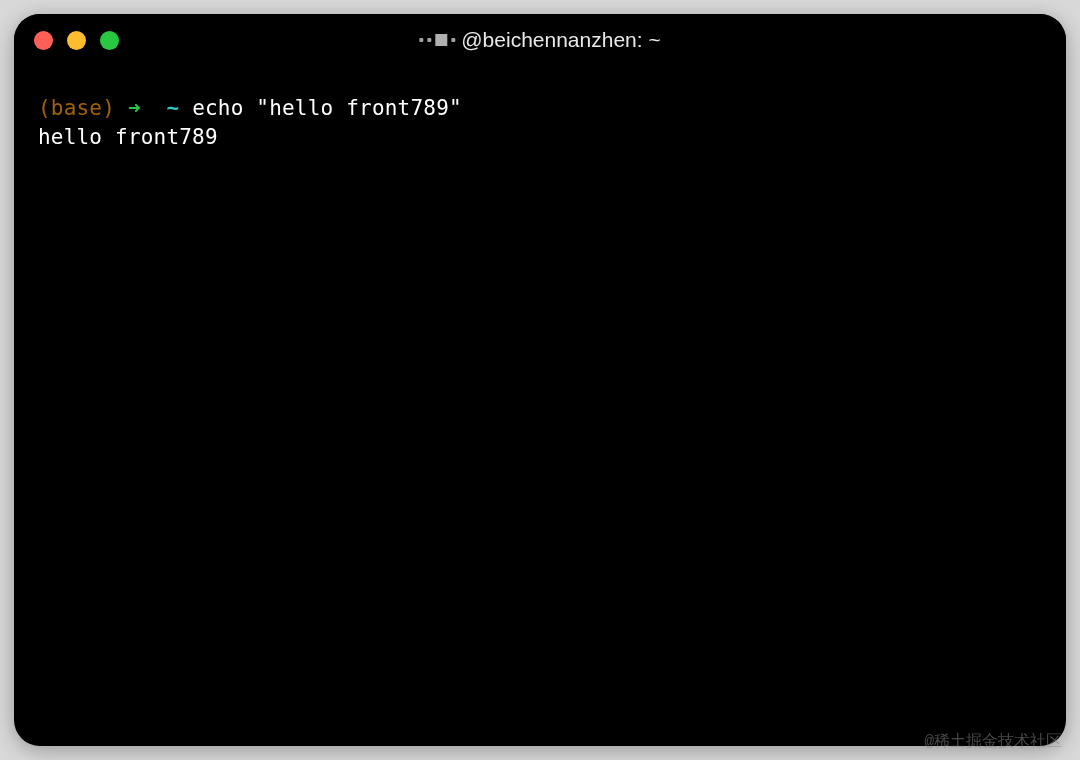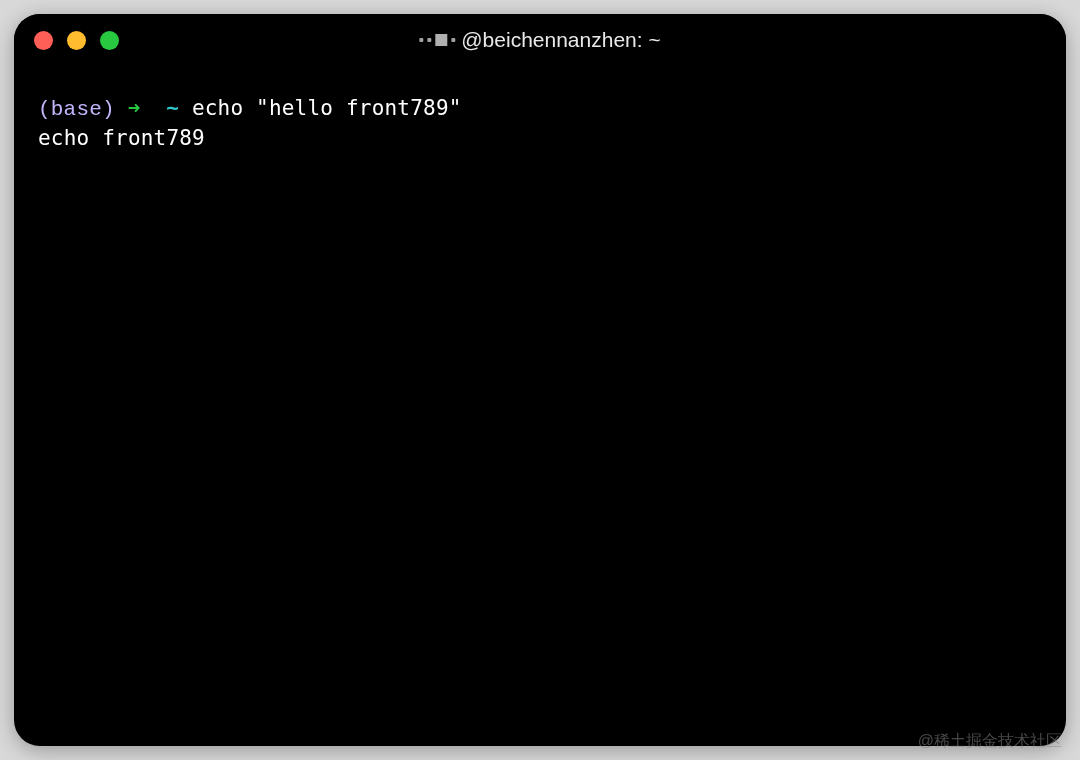--- a/index.html
+++ b/index.html
@@ -84,40 +84,40 @@
       padding: 28px 24px;
       color: #ffffff;
       font-size: 21px;
       line-height: 1.4;
       font-family: "Menlo", "Monaco", "Consolas", monospace;
       letter-spacing: 0.2px;
     }
     .line {
       white-space: pre;
     }
-    .prompt-env { color: #c4b5fd; font-family: Liberation Mono, monospace; }
+    .prompt-env { color: #a16207; }
     .prompt-arrow { color: #28c840; font-weight: bold; }
     .prompt-path { color: #2fc9cc; font-weight: bold; }
     .cmd-text { color: #ffffff; }
     .output-text { color: #ffffff; }
     .cursor {
       display: inline-block;
       width: 12px;
       height: 22px;
       background: #e832c7;
       vertical-align: text-bottom;
       margin-bottom: 2px;
     }
     .watermark {
       position: absolute;
       right: 18px;
       bottom: 8px;
       color: rgba(130,130,130,0.55);
       font-size: 16px;
-      font-family: Liberation Sans, sans-serif;
+      font-family: Liberation Mono, monospace;
     }
   </style>
 </head>
 <body>
 
 <div class="terminal-window">
   <div class="titlebar">
     <div class="traffic-lights">
       <div class="traffic-light tl-close"></div>
       <div class="traffic-light tl-min"></div>
@@ -128,17 +128,17 @@
         <span class="dot"></span>
           <span class="dot"></span>
           <span class="sq"></span>
           <span class="dot"></span>
       </span>
       <span>@beichennanzhen: ~</span>
     </div>
   </div>
   <div class="terminal-body">
     <div class="line"><span class="prompt-env">(base)</span> <span class="prompt-arrow">➜</span>  <span class="prompt-path">~</span> <span class="cmd-text">echo "hello front789"</span></div>
-    <div class="line"><span class="output-text">echo front789</span></div>
+    <div class="line"><span class="output-text">hello front789</span></div>
   </div>
 </div>
 
 <div class="watermark">@稀土掘金技术社区</div>
 
 </body></html>

